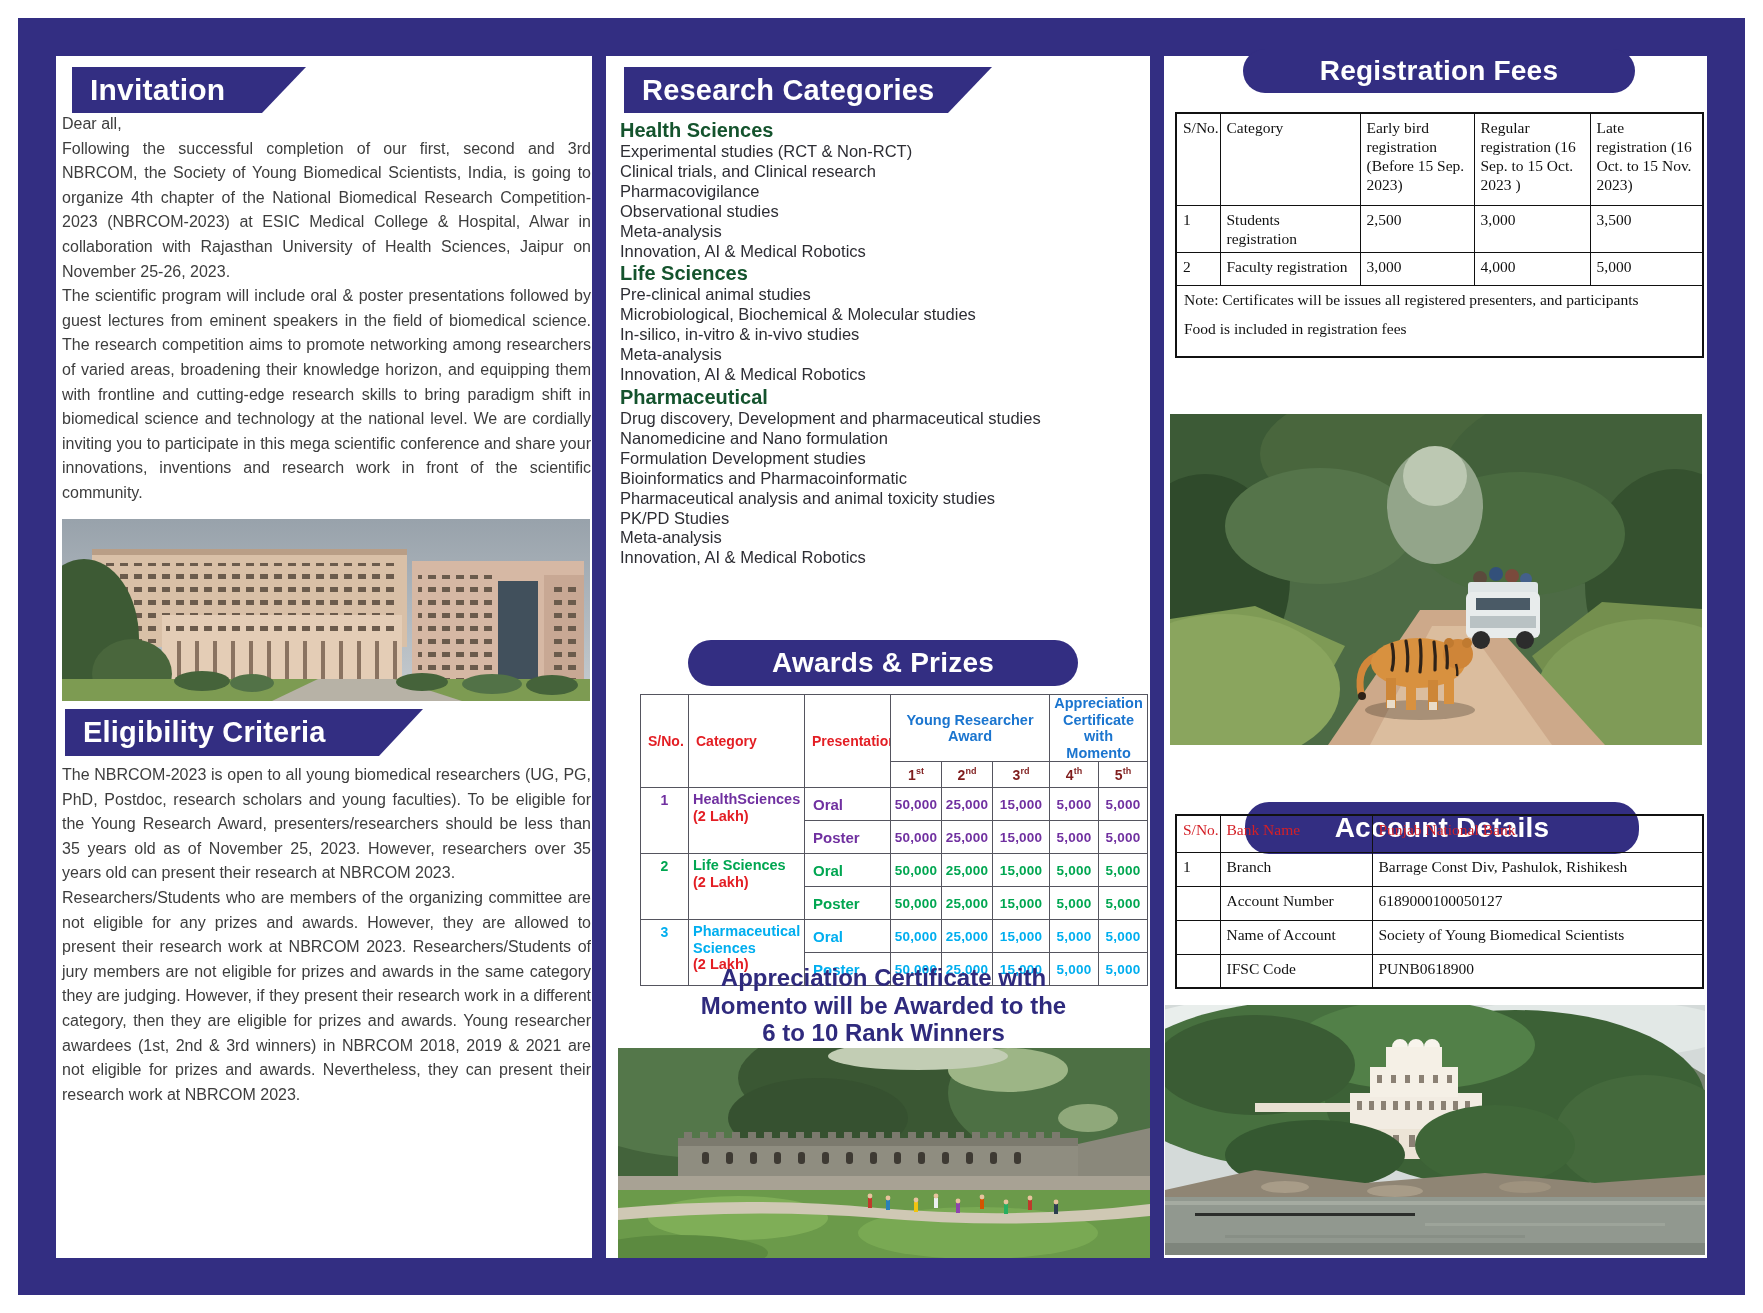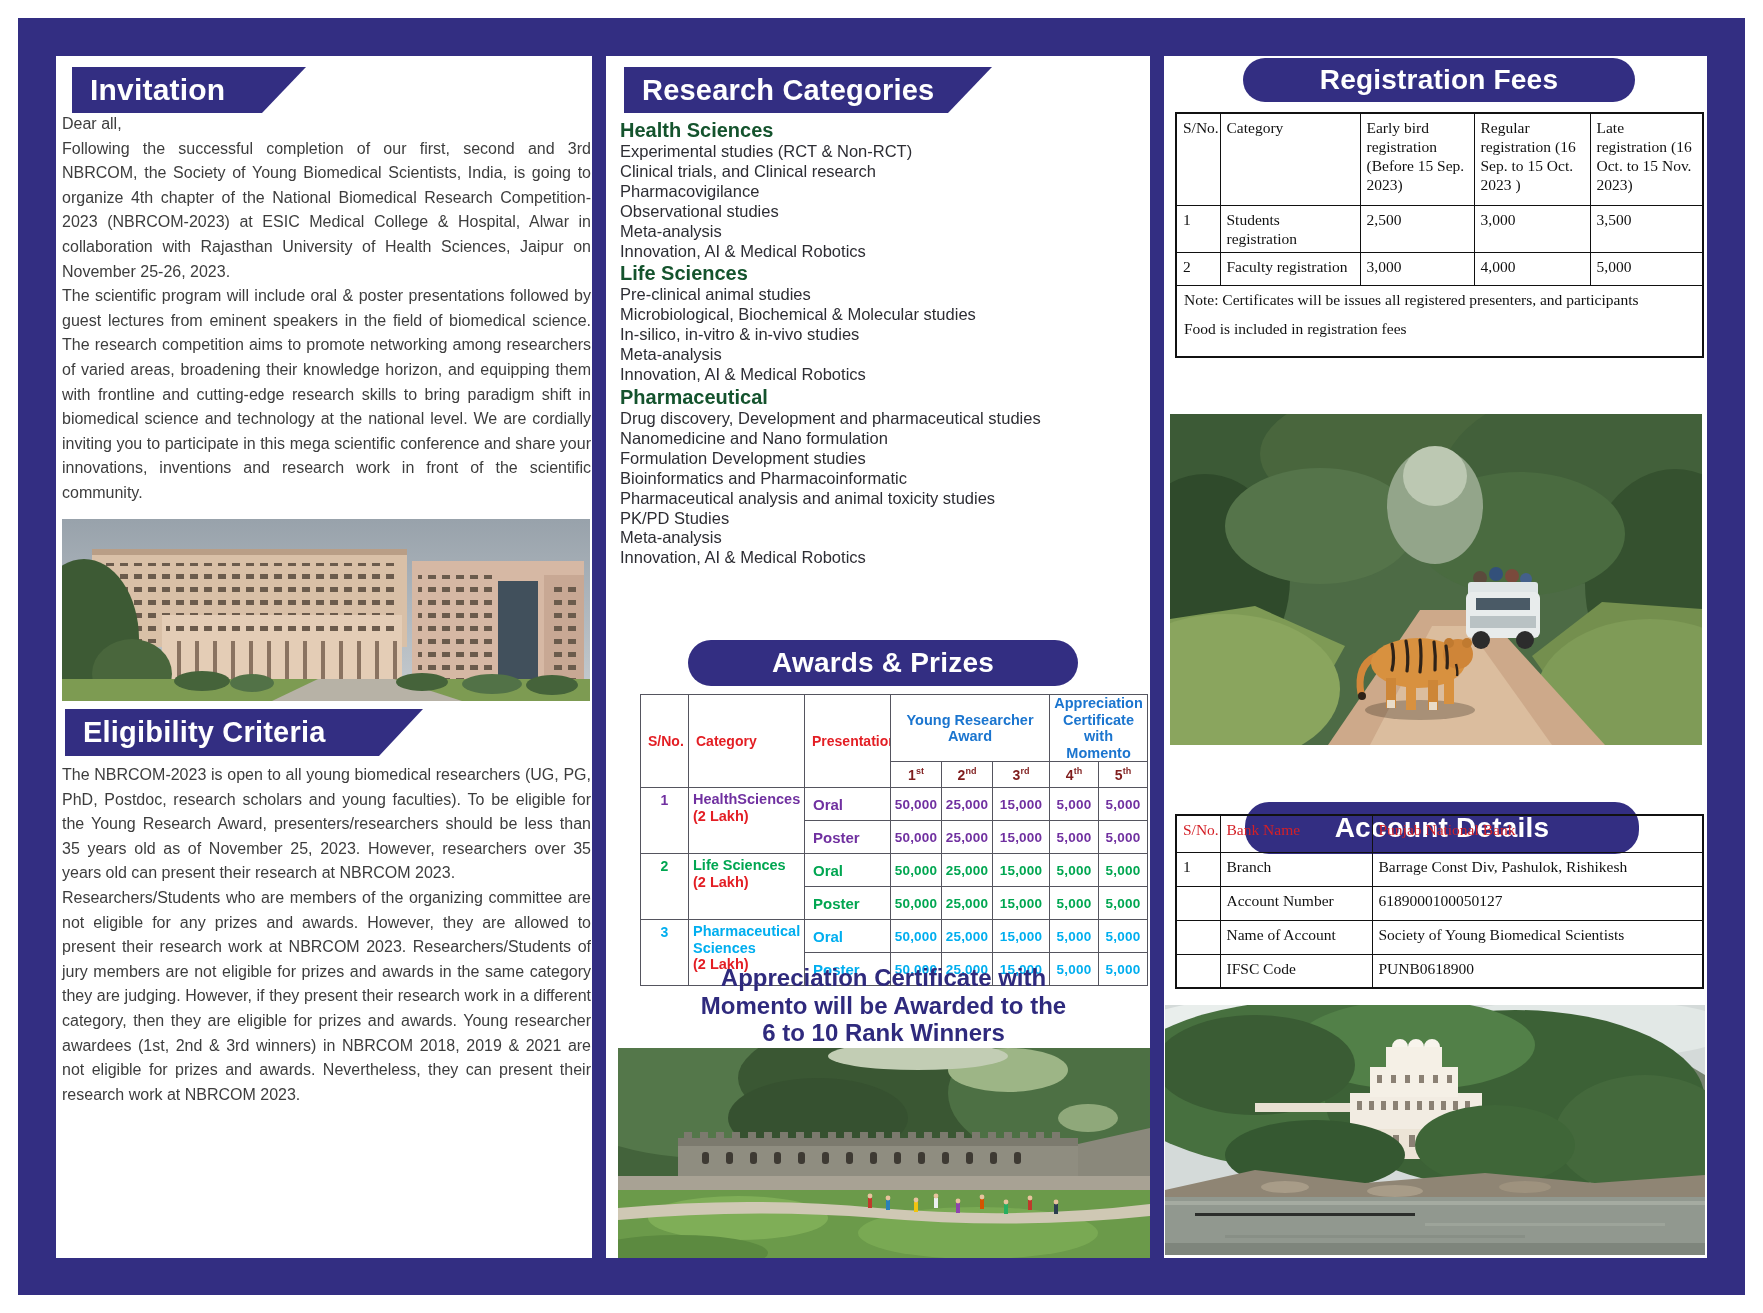--- a/index.html
+++ b/index.html
@@ -346,21 +346,21 @@
         <circle cx="388" cy="154" r="2.4" fill="#e8c39e"></circle>
       <rect x="410" y="152" width="4" height="10" fill="#c0392b"></rect>
         <circle cx="412" cy="150" r="2.4" fill="#e8c39e"></circle>
       <rect x="436" y="156" width="4" height="10" fill="#2c3e50"></rect>
         <circle cx="438" cy="154" r="2.4" fill="#e8c39e"></circle>
     </g>
     <ellipse cx="60" cy="205" rx="90" ry="18" fill="#5c8a40"></ellipse>
   </svg>
 </div>
 
-<div class="abs pill" style="left:1243px; top:58px; width:392px; height:44px; font-size:28px;">
+<div class="abs pill" style="left:1243px; top:49px; width:392px; height:44px; font-size:28px;">
   <span>Registration Fees</span>
 </div>
 
 <table class="serif-table abs" style="left:1175px; top:112px;">
   <colgroup>
     <col style="width:44px">
       <col style="width:140px">
       <col style="width:114px">
       <col style="width:116px">
       <col style="width:113px">

